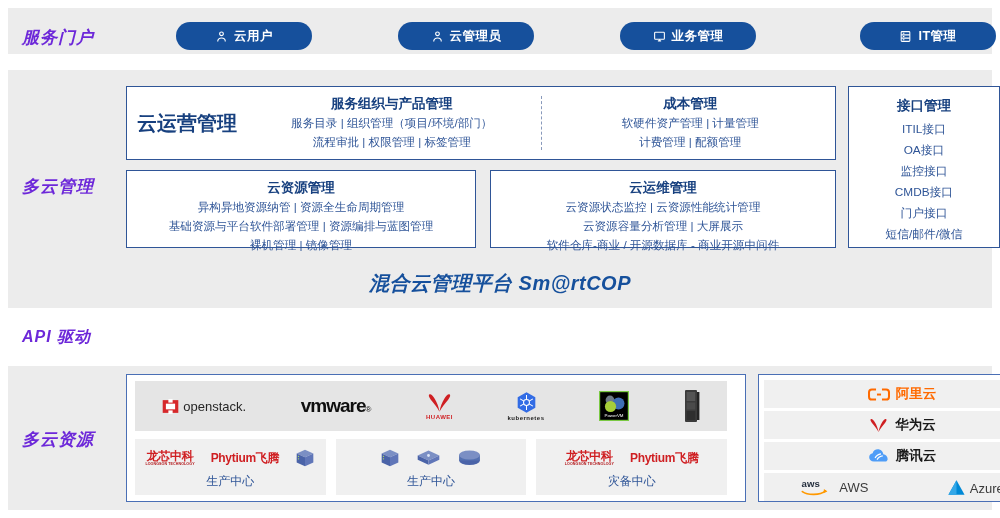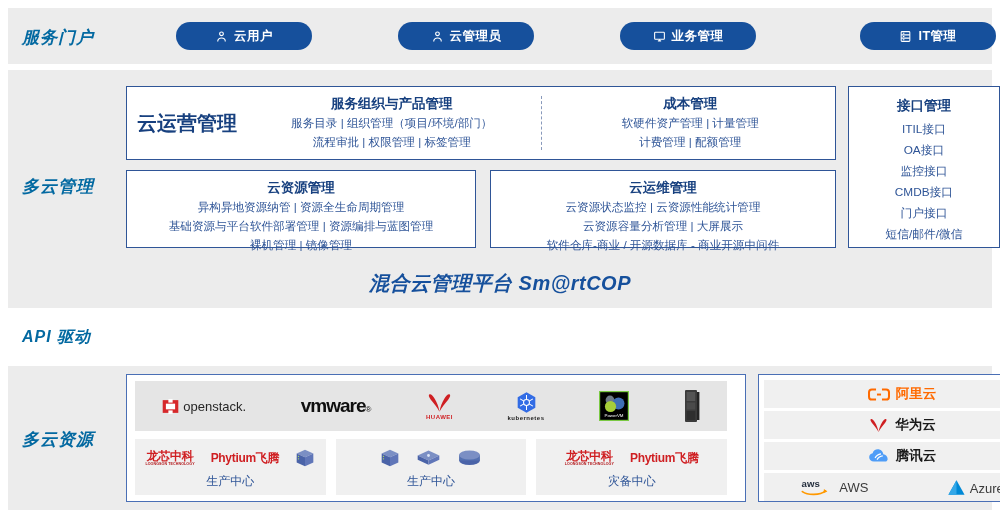--- a/index.html
+++ b/index.html
@@ -10,27 +10,27 @@
     overflow: hidden;
     position: relative;
   }
 
   
   .panel { background: #ececec; position: absolute; left: 8px; width: 984px; }
   .row-label {
     position: absolute;
     font-style: italic;
     font-weight: bold;
-    color: #0369a1;
+    color: #6d28d9;
     letter-spacing: 1px;
     white-space: nowrap;
   }
 
   
-  #sec-portal { top: 8px; height: 56px; }
+  #sec-portal { top: 8px; height: 46px; }
   #portal-label { left: 22px; top: 26px; font-size: 17px; }
   .pill-row { position: absolute; left: 140px; top: 0; right: 0; height: 56px; }
   .pill {
     position: absolute; top: 14px;
     height: 28px;
     background: #16509c;
     border-radius: 14px;
     color: #ffffff;
     font-size: 12.5px;
     font-weight: bold;

